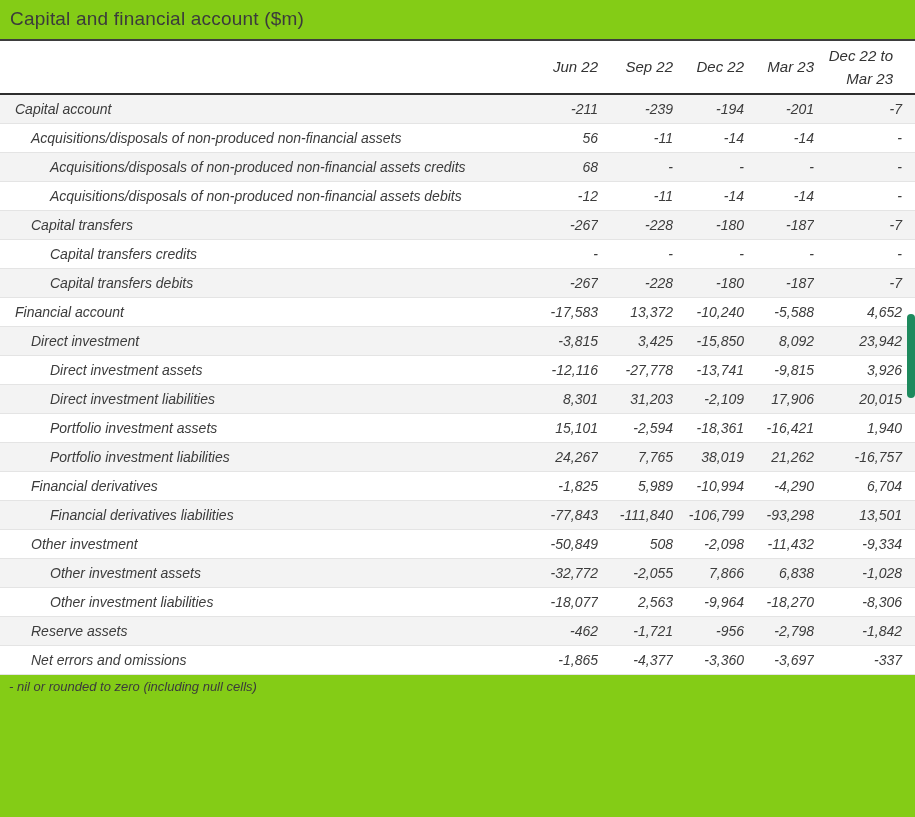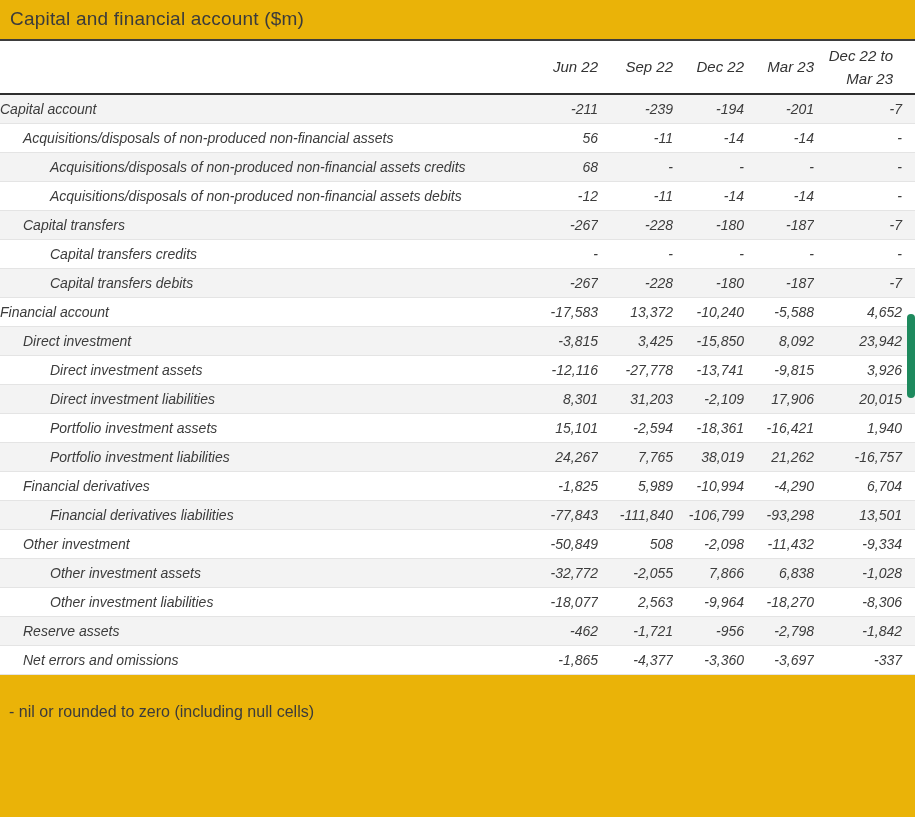--- a/index.html
+++ b/index.html
@@ -8,21 +8,21 @@
     padding: 0;
     background: #ffffff;
     font-family: "Liberation Sans", sans-serif;
     color: #3c3c3c;
   }
   .page {
     position: relative;
     width: 915px;
     height: 817px;
     overflow: hidden;
-    background: #eab308;
+    background: #84cc16;
   }
   .page-title {
     font-size: 19px;
     font-weight: 400;
     color: #3b3b3b;
     margin: 0;
     padding: 8px 10px 9px 10px;
     letter-spacing: 0.2px;
   }
   table.data-table {
@@ -52,36 +52,37 @@
     height: 29px;
     padding: 0;
     border-bottom: 1px solid #e4e4e4;
     white-space: nowrap;
     overflow: hidden;
   }
   tbody tr:nth-child(odd) { background: #f3f3f3; }
   tbody tr:nth-child(even) { background: #ffffff; }
   td.num { text-align: right; }
   td.num:last-child { padding-right: 13px; }
-  td.label.indent-0 { }
-  td.label.indent-1 { padding-left: 23px; }
+  td.label.indent-0 { padding-left: 15px; }
+  td.label.indent-1 { padding-left: 31px; }
   td.label.indent-2 { padding-left: 50px; }
   .scrollbar-thumb {
     position: absolute;
     left: 907px;
     top: 314px;
     width: 8px;
     height: 84px;
     background: #1e8a5e;
     border-radius: 4px;
   }
   .footnote {
-    font-size: 16px;
+    font-size: 13px;
     color: #3b3b3b;
-    padding: 28px 0 0 9px;
+    padding: 4px 0 0 9px;
+    font-style: italic;
   }
 </style>
 </head>
 <body>
 
 <div class="page">
   <h1 class="page-title">Capital and financial account ($m)</h1>
 
   <table class="data-table">
     <colgroup>

